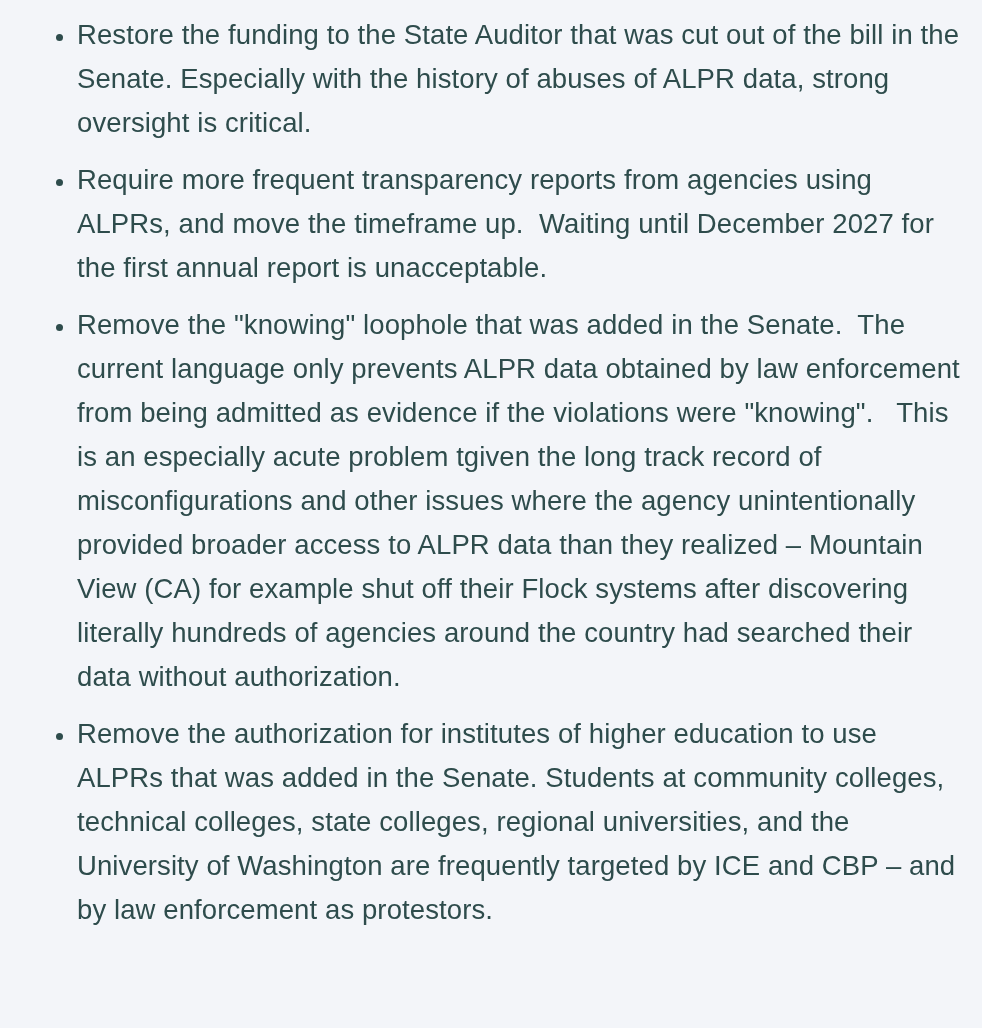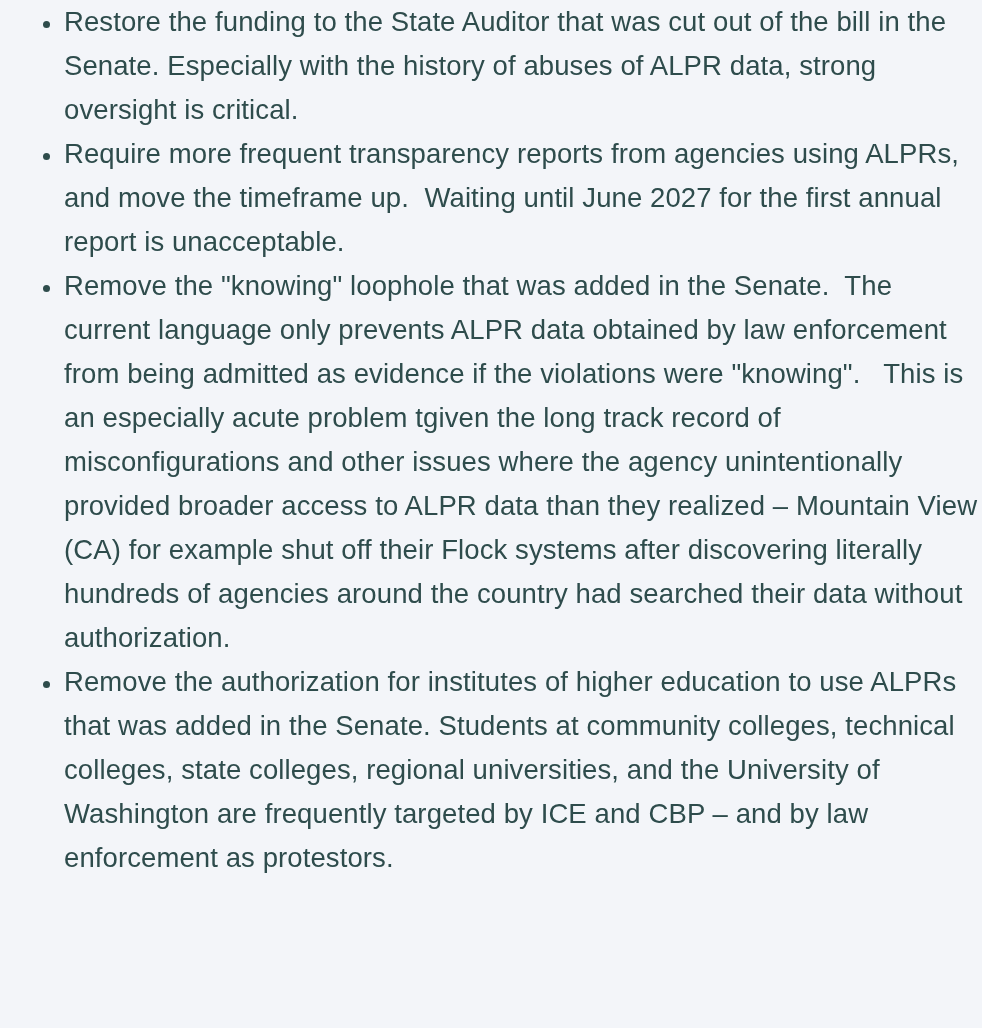--- a/index.html
+++ b/index.html
@@ -22,31 +22,31 @@
     margin: 0;
     padding: 0 0 0 64px;
     color: #2e4c4c;
     font-size: 27.5px;
     line-height: 44px;
     font-weight: 400;
   }
   ul.bullet-list li {
     white-space: pre-wrap;       
     padding-left: 0;
-    margin: 0;
+    margin: 13px;
     letter-spacing: 0.1px;
   }
   ul.bullet-list li::marker {
     color: #2e4c4c;
     font-size: 24px;
   }
 </style>
 </head>
 <body style="--page-bg: #f3f5f9;">
 
 <div class="doc-body">
   <ul class="bullet-list" style="color: rgb(46, 76, 76);">
     <li>Restore the funding to the State Auditor that was cut out of the bill in the Senate. Especially with the history of abuses of ALPR data, strong oversight is critical.</li>
-    <li>Require more frequent transparency reports from agencies using ALPRs, and move the timeframe up.  Waiting until June 2027 for the first annual report is unacceptable.</li>
+    <li>Require more frequent transparency reports from agencies using ALPRs, and move the timeframe up.  Waiting until December 2027 for the first annual report is unacceptable.</li>
     <li>Remove the "knowing" loophole that was added in the Senate.  The current language only prevents ALPR data obtained by law enforcement from being admitted as evidence if the violations were "knowing".   This is an especially acute problem tgiven the long track record of misconfigurations and other issues where the agency unintentionally provided broader access to ALPR data than they realized – Mountain View (CA) for example shut off their Flock systems after discovering literally hundreds of agencies around the country had searched their data without authorization.</li>
     <li>Remove the authorization for institutes of higher education to use ALPRs that was added in the Senate. Students at community colleges, technical colleges, state colleges, regional universities, and the University of Washington are frequently targeted by ICE and CBP – and by law enforcement as protestors.</li>
   </ul>
 </div>
 
 </body></html>

